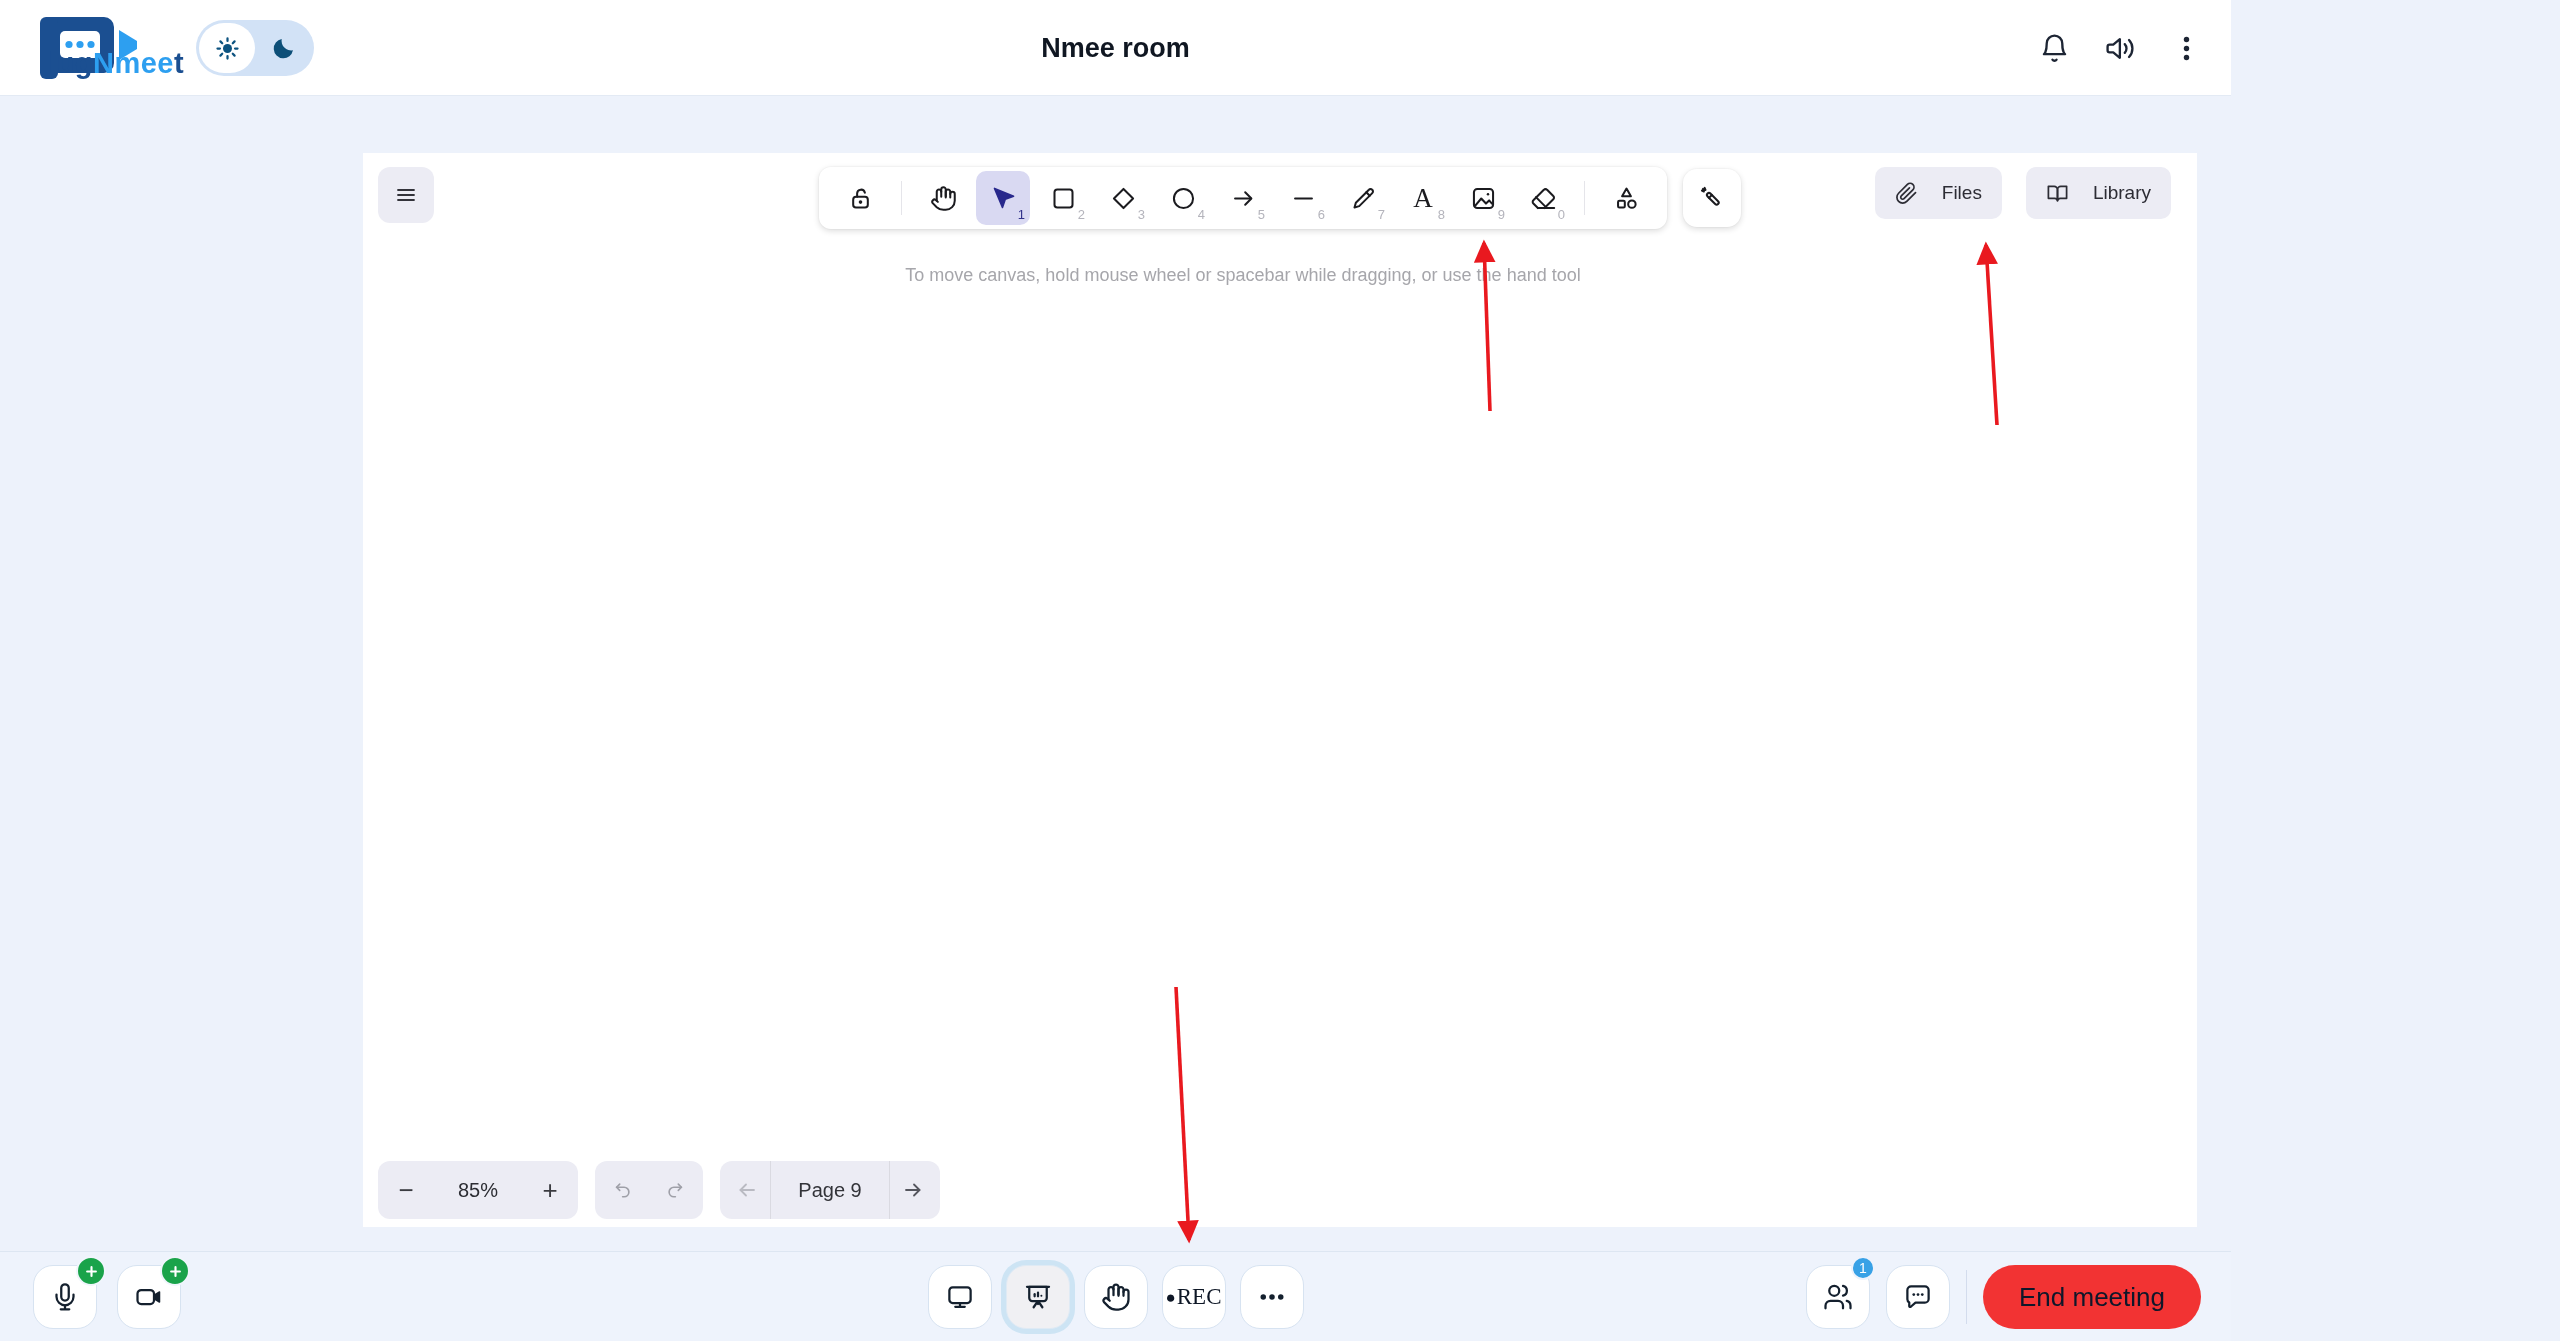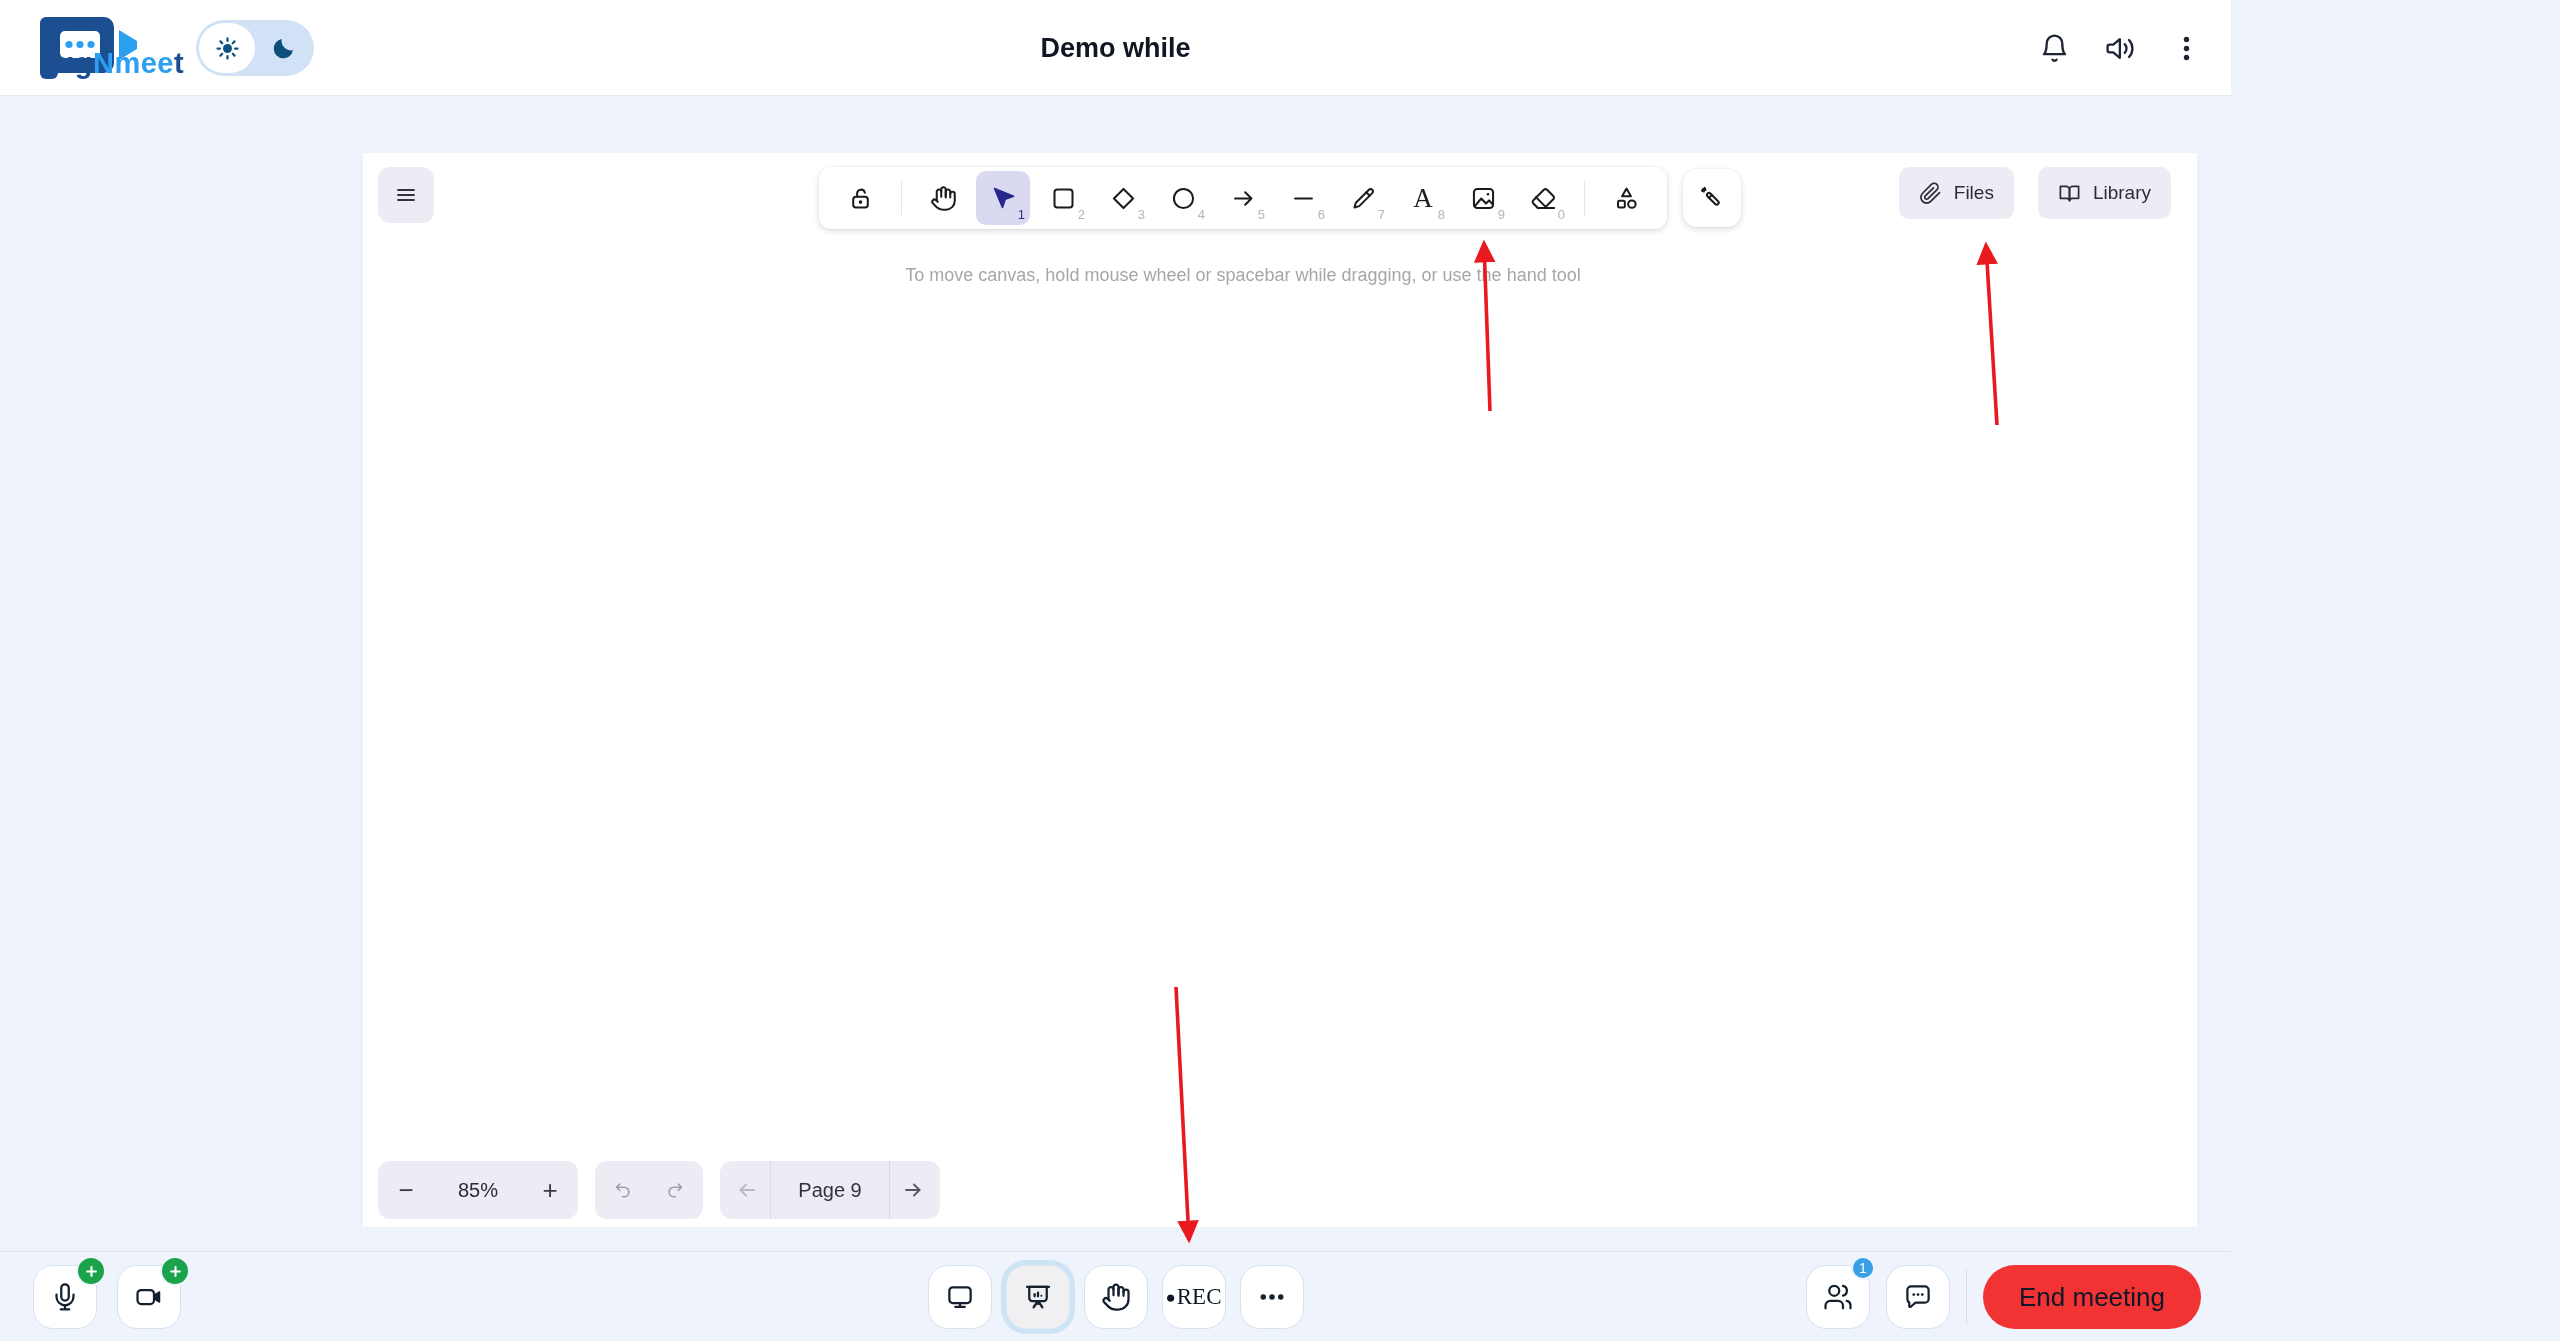--- a/index.html
+++ b/index.html
@@ -81,21 +81,21 @@
   .tb-div { width: 1px; height: 34px; background: #e5e5ea; margin: 0 8px; }
   .laser-btn {
     width: 58px; height: 58px; border: none; cursor: pointer; color: #1b1b1f;
     display: flex; align-items: center; justify-content: center; border-radius: 14px;
   }
   .laser-btn svg { width: 27px; height: 27px; }
 
   .board-actions { position: absolute; top: 14px; right: 26px; display: flex; gap: 24px; }
   .gray-btn {
     height: 52px; padding: 0 20px; background: #ececf4; border: none; border-radius: 10px;
-    display: flex; align-items: center; gap: 12px; font-size: 19px; color: #2c2c34; cursor: pointer;
+    display: flex; align-items: center; gap: 24px; font-size: 19px; color: #2c2c34; cursor: pointer;
     font-family: "Liberation Sans", sans-serif;
   }
   .gray-btn svg { width: 23px; height: 23px; }
 
   .hint {
     position: absolute; top: 112px; left: calc(50% - 37px); transform: translateX(-50%);
     font-size: 18px; color: #a6a6ab; white-space: nowrap;
   }
 
   .bottom-left { position: absolute; left: 15px; bottom: 8px; display: flex; gap: 17px; align-items: center; }
@@ -184,21 +184,21 @@
             </g>
         </svg>
       </span>
       <span class="tt-seg">
         <svg viewBox="0 0 24 24">
           <path d="M20.4 13.6A8.6 8.6 0 0 1 10.4 3.6a8.6 8.6 0 1 0 10 10Z" fill="#0d4f78"></path>
         </svg>
       </span>
     </div>
 
-    <h1 class="room-title">Demo while</h1>
+    <h1 class="room-title">Nmee room</h1>
 
     <div class="header-right">
       <button class="hbtn">
         <svg class="oline" viewBox="0 0 24 24" stroke-width="2">
           <path d="M18 8A6 6 0 0 0 6 8c0 7-2.2 8.4-2.2 8.4h16.4S18 15 18 8"></path>
           <path d="M13.6 20.6a1.9 1.9 0 0 1-3.2 0"></path>
         </svg>
       </button>
       <button class="hbtn">
         <svg class="oline" viewBox="0 0 24 24" stroke-width="2">

